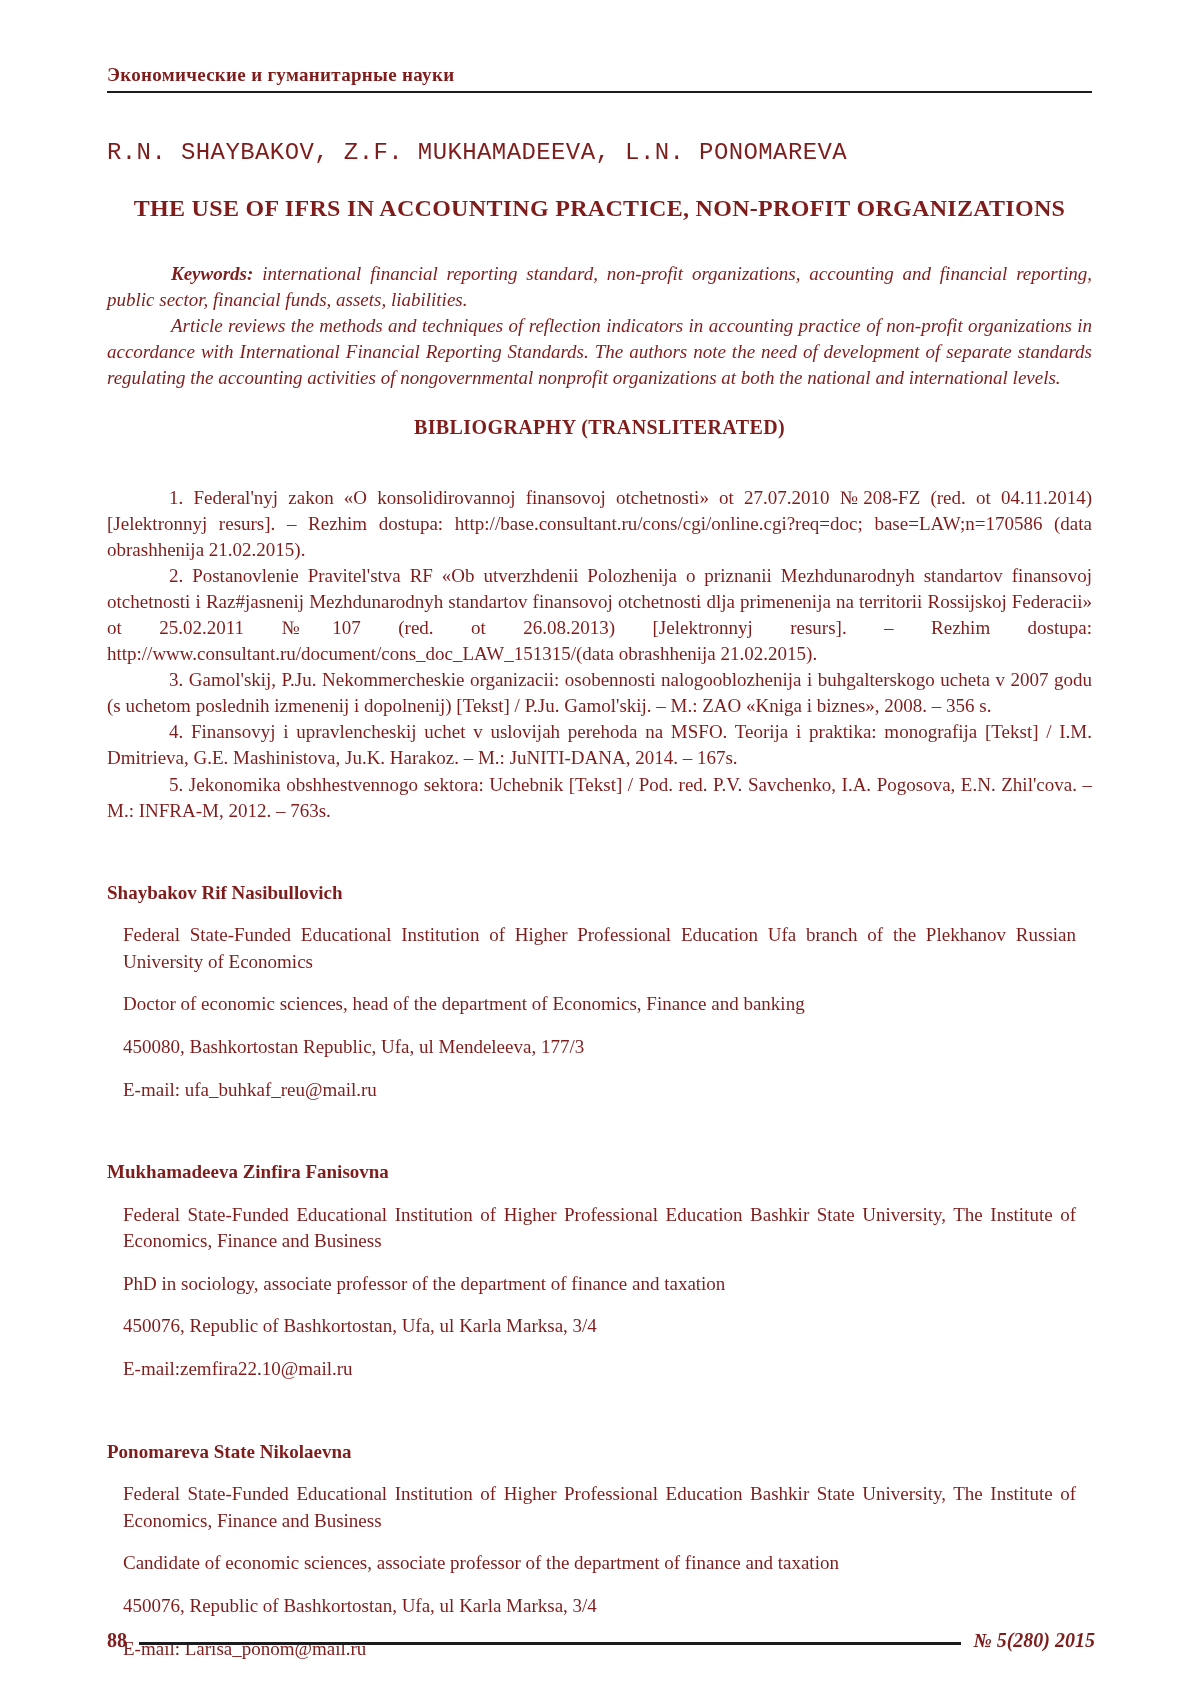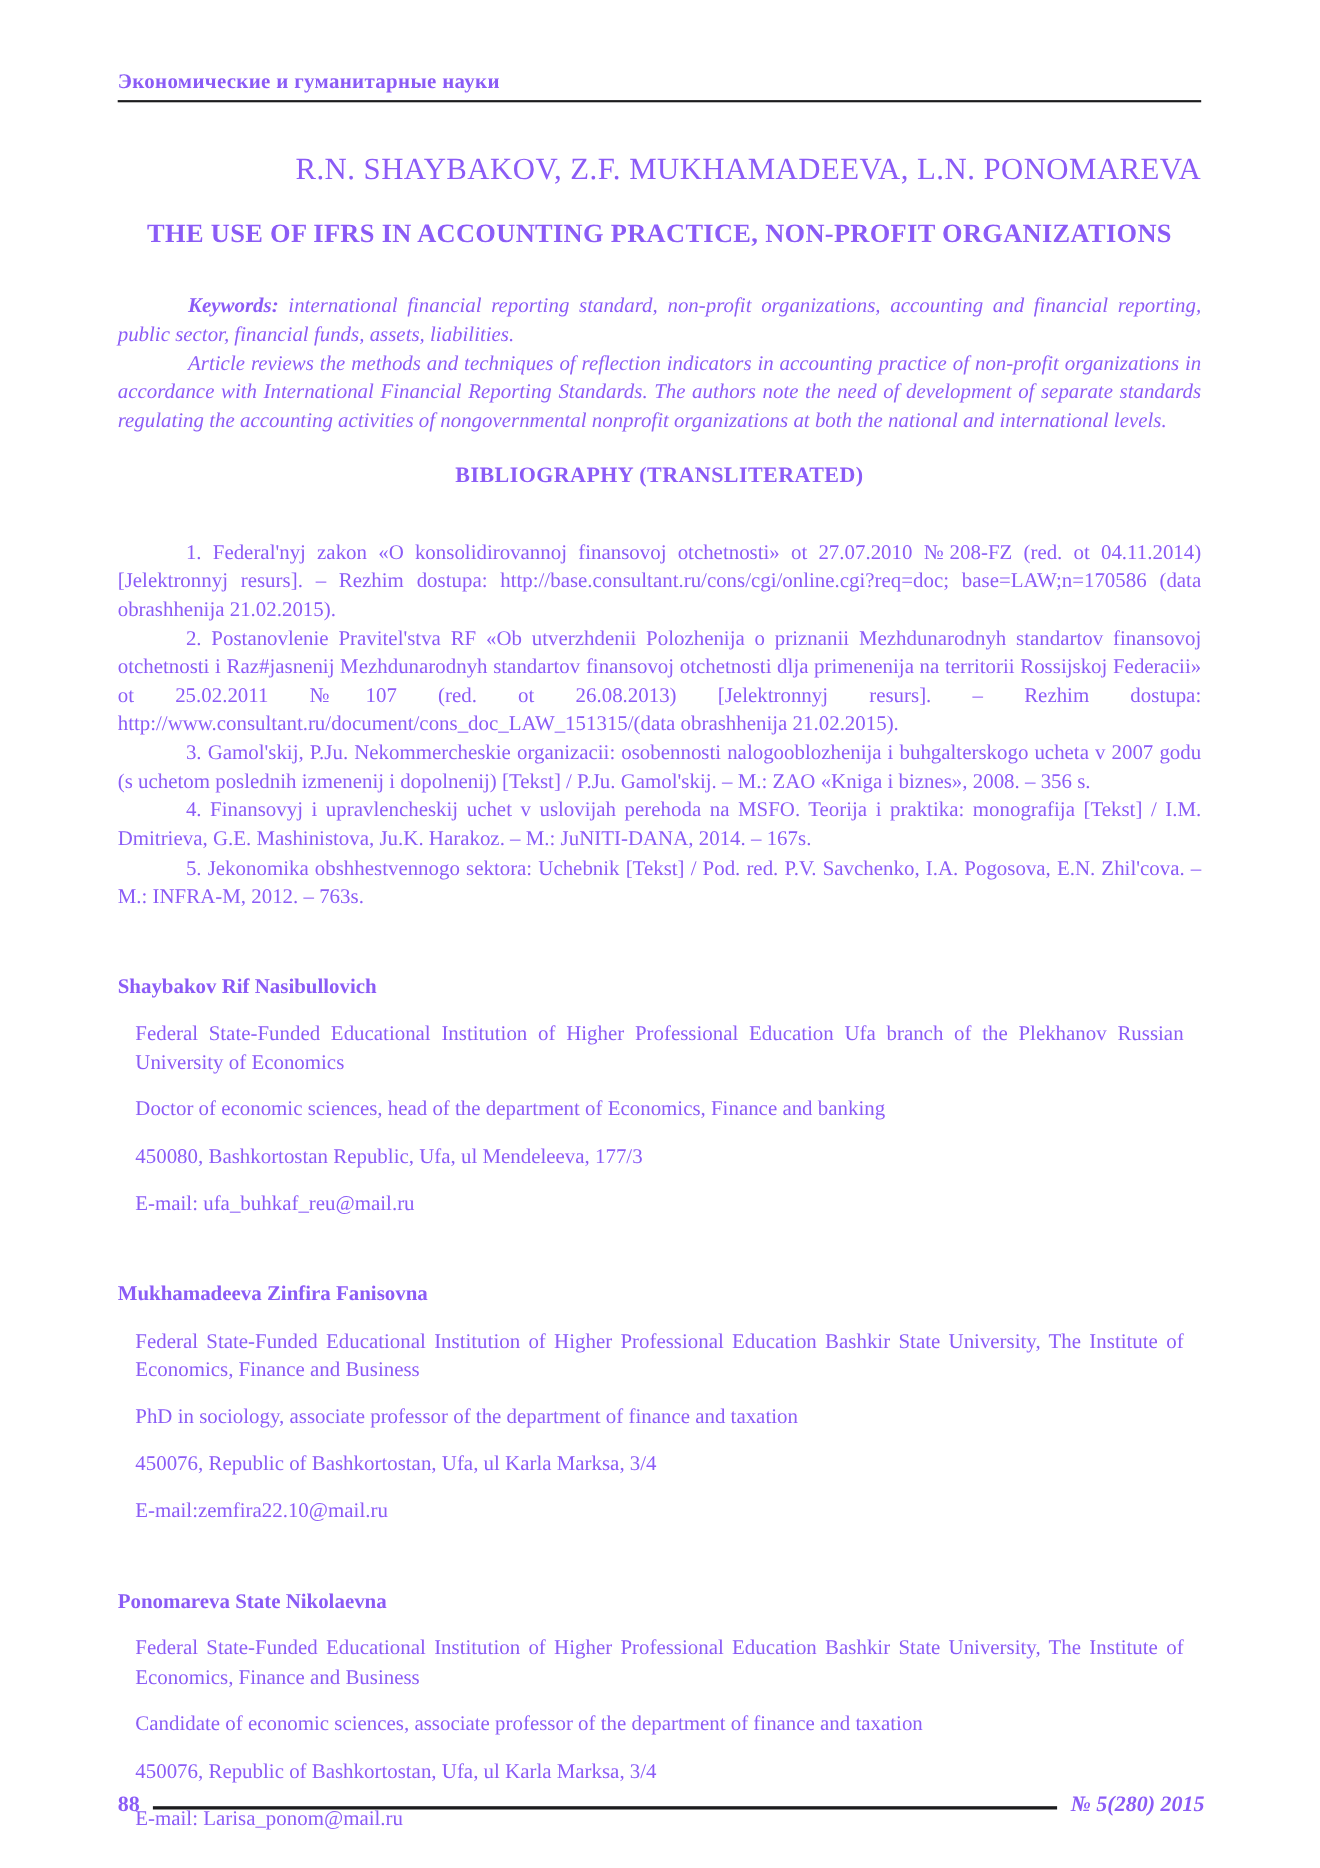--- a/index.html
+++ b/index.html
@@ -2,39 +2,40 @@
 <html><head>
 <meta charset="utf-8">
 <style>
   html, body { margin: 0; padding: 0; background: #ffffff; }
   .page {
     position: relative;
     width: 1200px;
     height: 1698px;
     margin: 0 auto;
     background: #ffffff;
-    color: #8b5cf6;
+    color: #7f1d1d;
     font-family: "Liberation Serif", "DejaVu Serif", serif;
     overflow: hidden;
   }
   .content {
     padding: 64px 108px 0 107px;
   }
   .running-head {
     font-size: 19px;
     font-weight: bold;
     letter-spacing: 0.3px;
     border-bottom: 2px solid #1c1c1e;
     padding-bottom: 5px;
   }
   .authors-line {
     margin-top: 46px;
-    text-align: right;
-    font-size: 28px;
+    text-align: left;
+    font-size: 24px;
     letter-spacing: 0.4px;
+    font-family: Liberation Mono, monospace;
   }
   .paper-title {
     margin-top: 24px;
     text-align: center;
     font-size: 24px;
     font-weight: bold;
     line-height: 1.55;
     letter-spacing: 0.3px;
   }
   .abstract-block {

